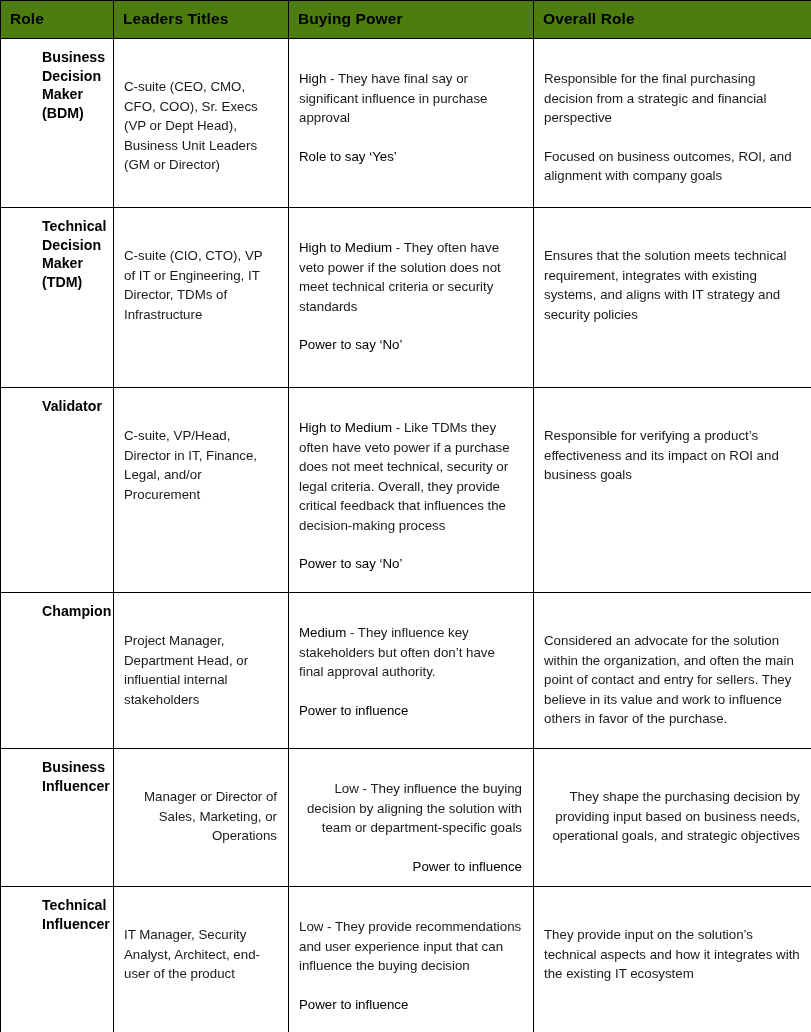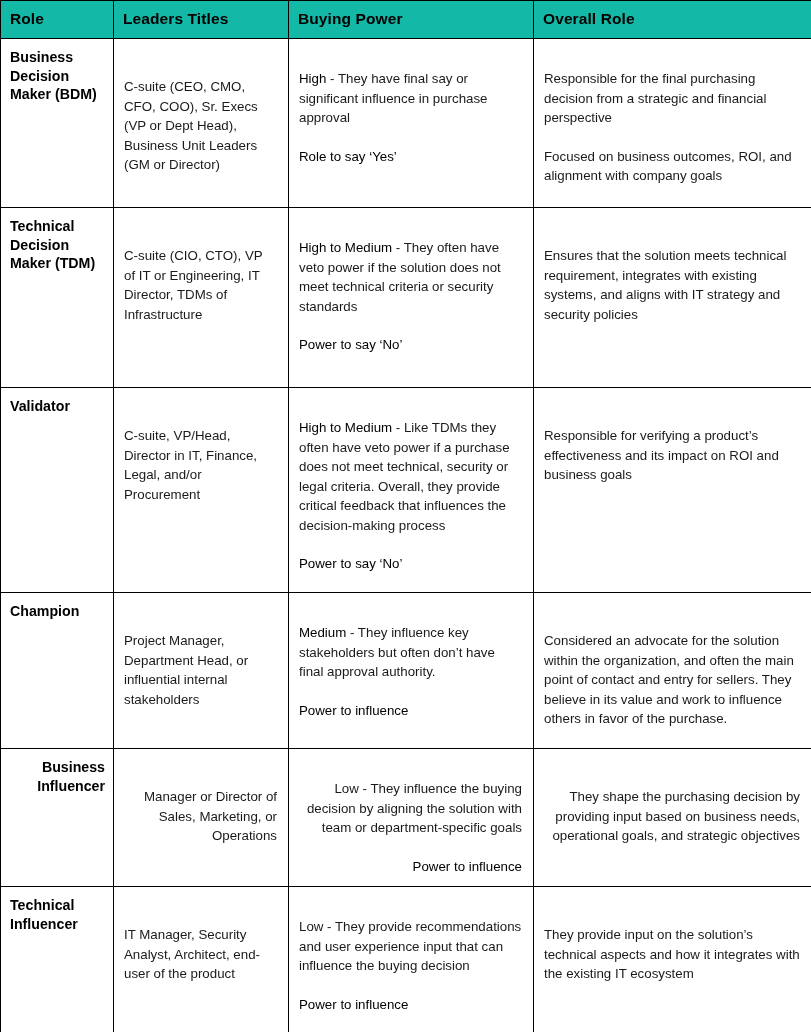--- a/index.html
+++ b/index.html
@@ -37,21 +37,21 @@
 
   
   col.c-role      { width: 113px; }
   col.c-titles    { width: 175px; }
   col.c-power     { width: 245px; }
   col.c-overall   { width: 278px; }
 
   
   thead tr { height: 38px; }
   thead th {
-    background: #14b8a6;
+    background: #4d7c0f;
     text-align: left;
     font-weight: bold;
     font-size: 15.5px;
     line-height: 18px;
     padding: 9px 0 8px 9px;
     color: #000000;
     letter-spacing: 0.1px;
   }
 
   
@@ -68,20 +68,21 @@
 
   td.role-cell .cell-inner {
     padding: 9px 8px 8px 9px;
   }
 
   td.role-cell {
     font-weight: bold;
     font-size: 14.2px;
     line-height: 18.5px;
     color: #000000;
+    padding-left: 32px;
   }
 
   td.body-cell .cell-inner {
     padding-top: 30px;
   }
 
   .para {
     margin: 0 0 19px 0;
   }
   .para:last-child {

